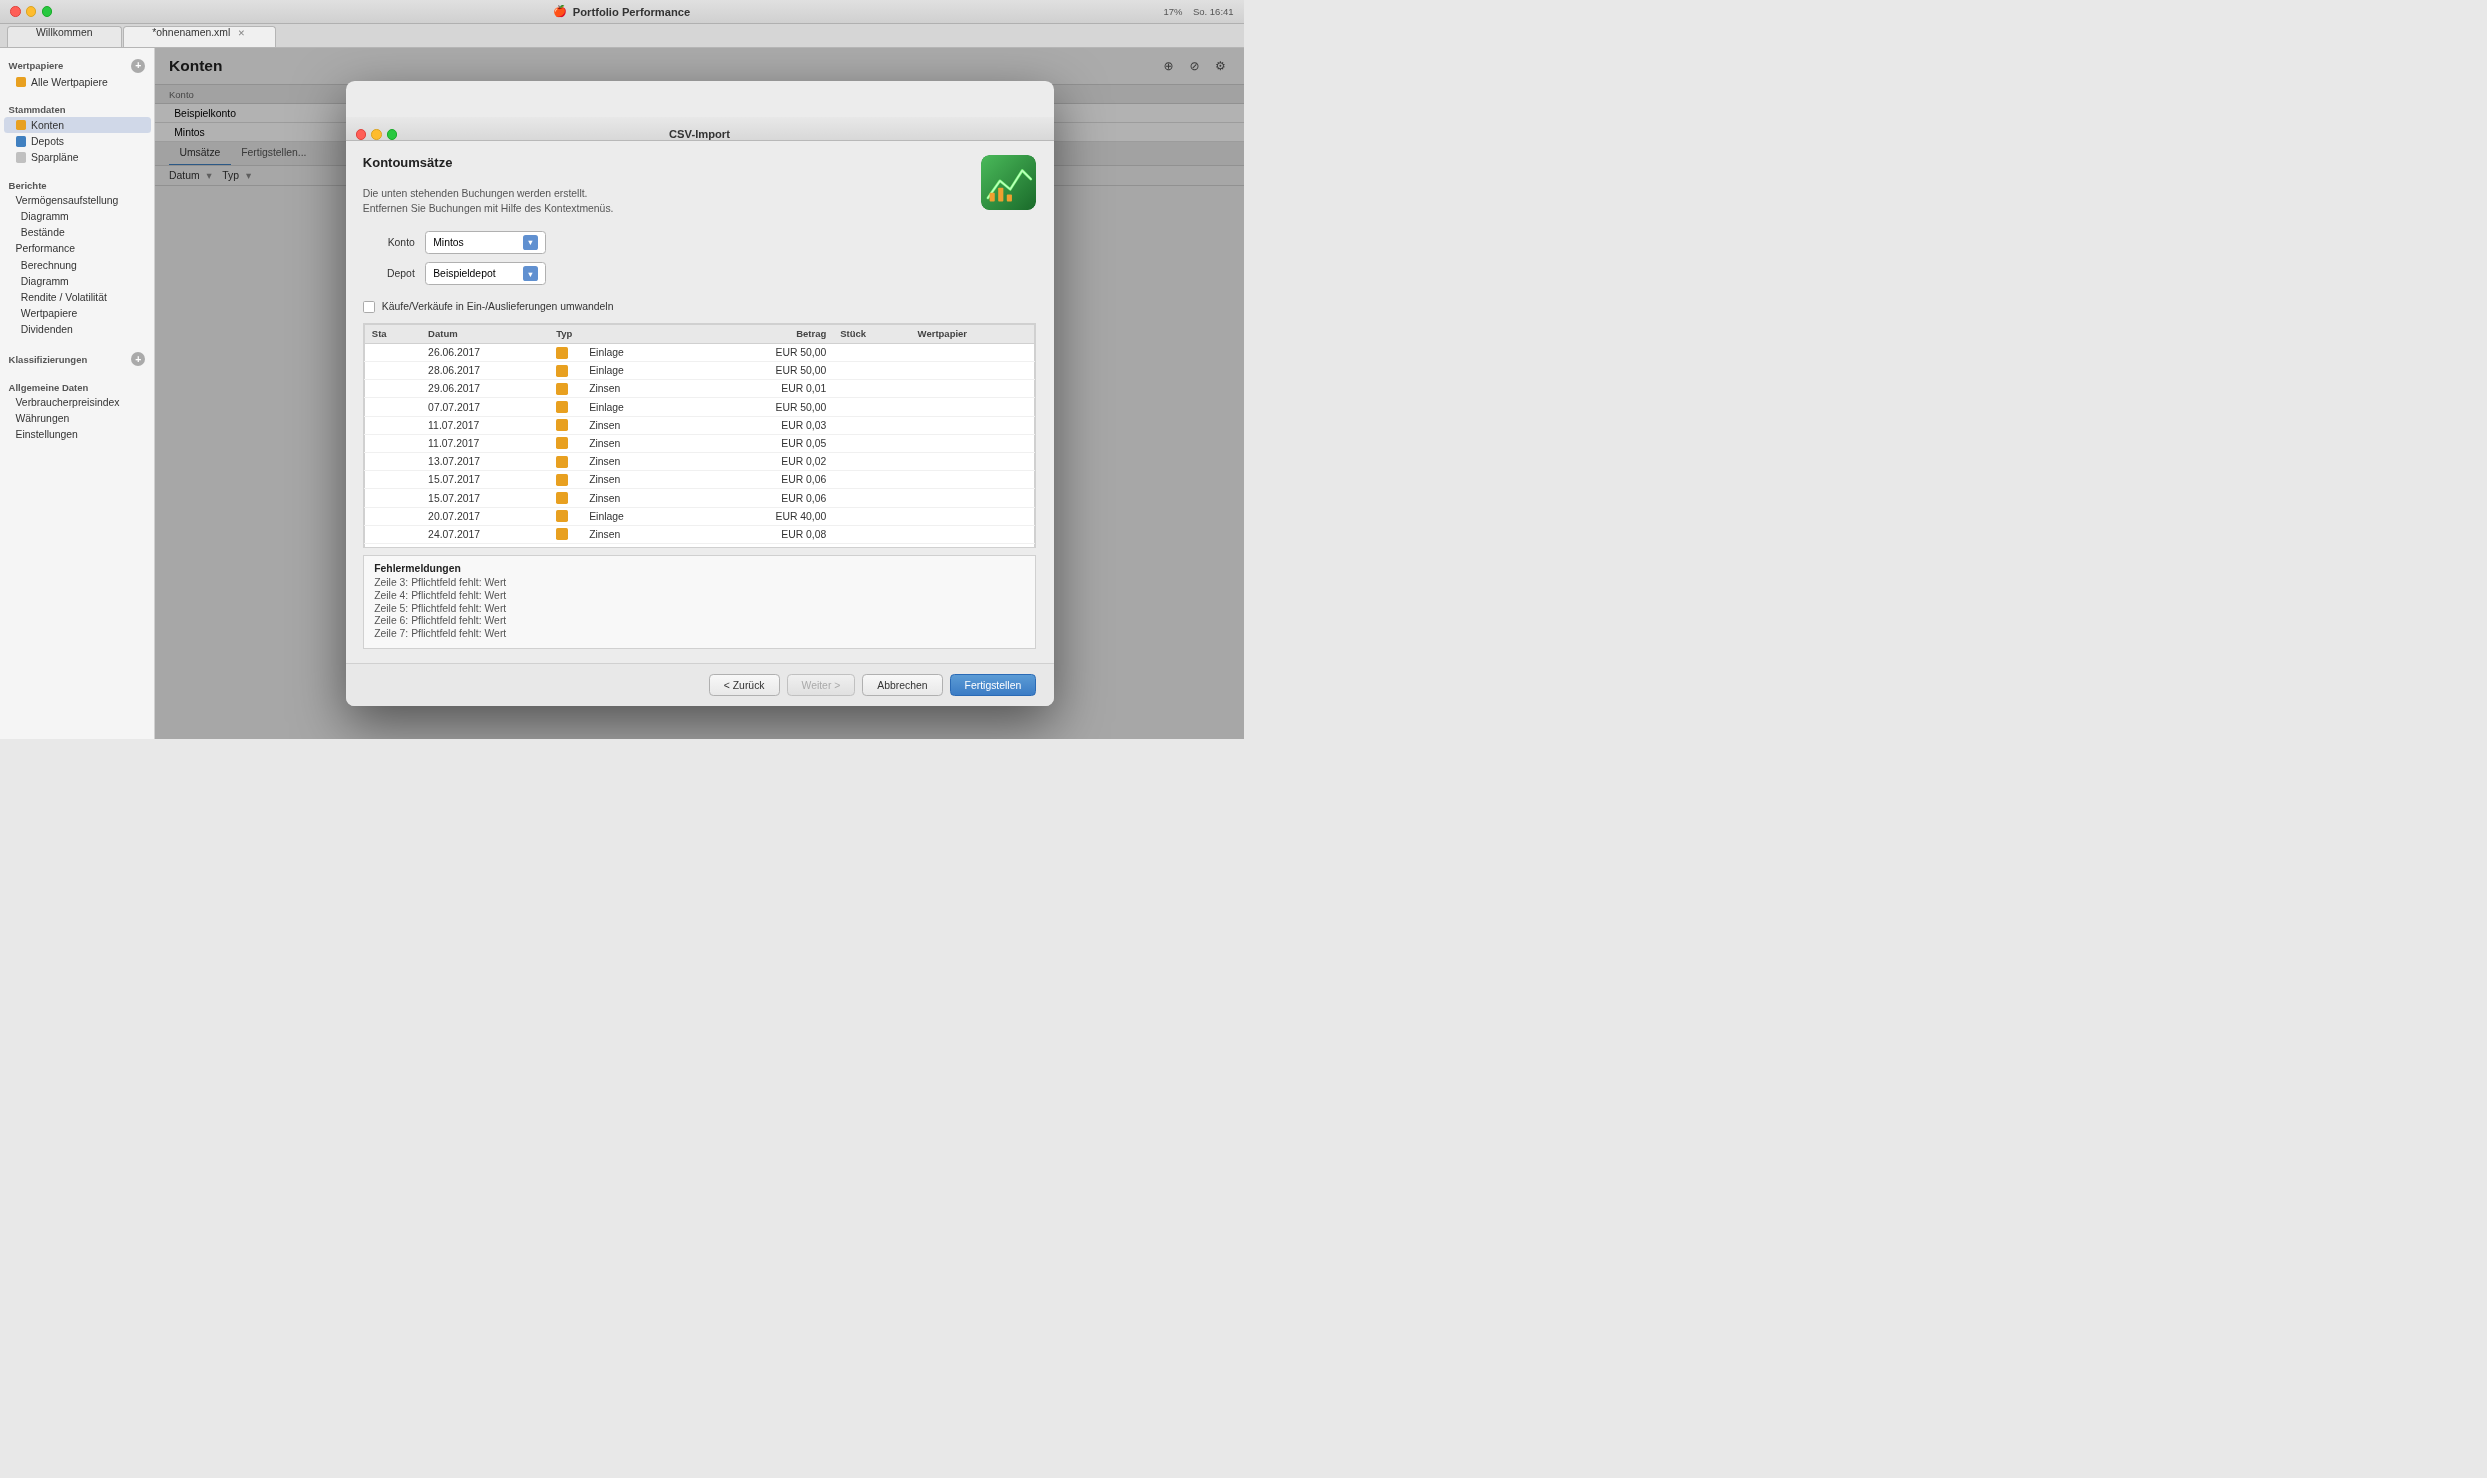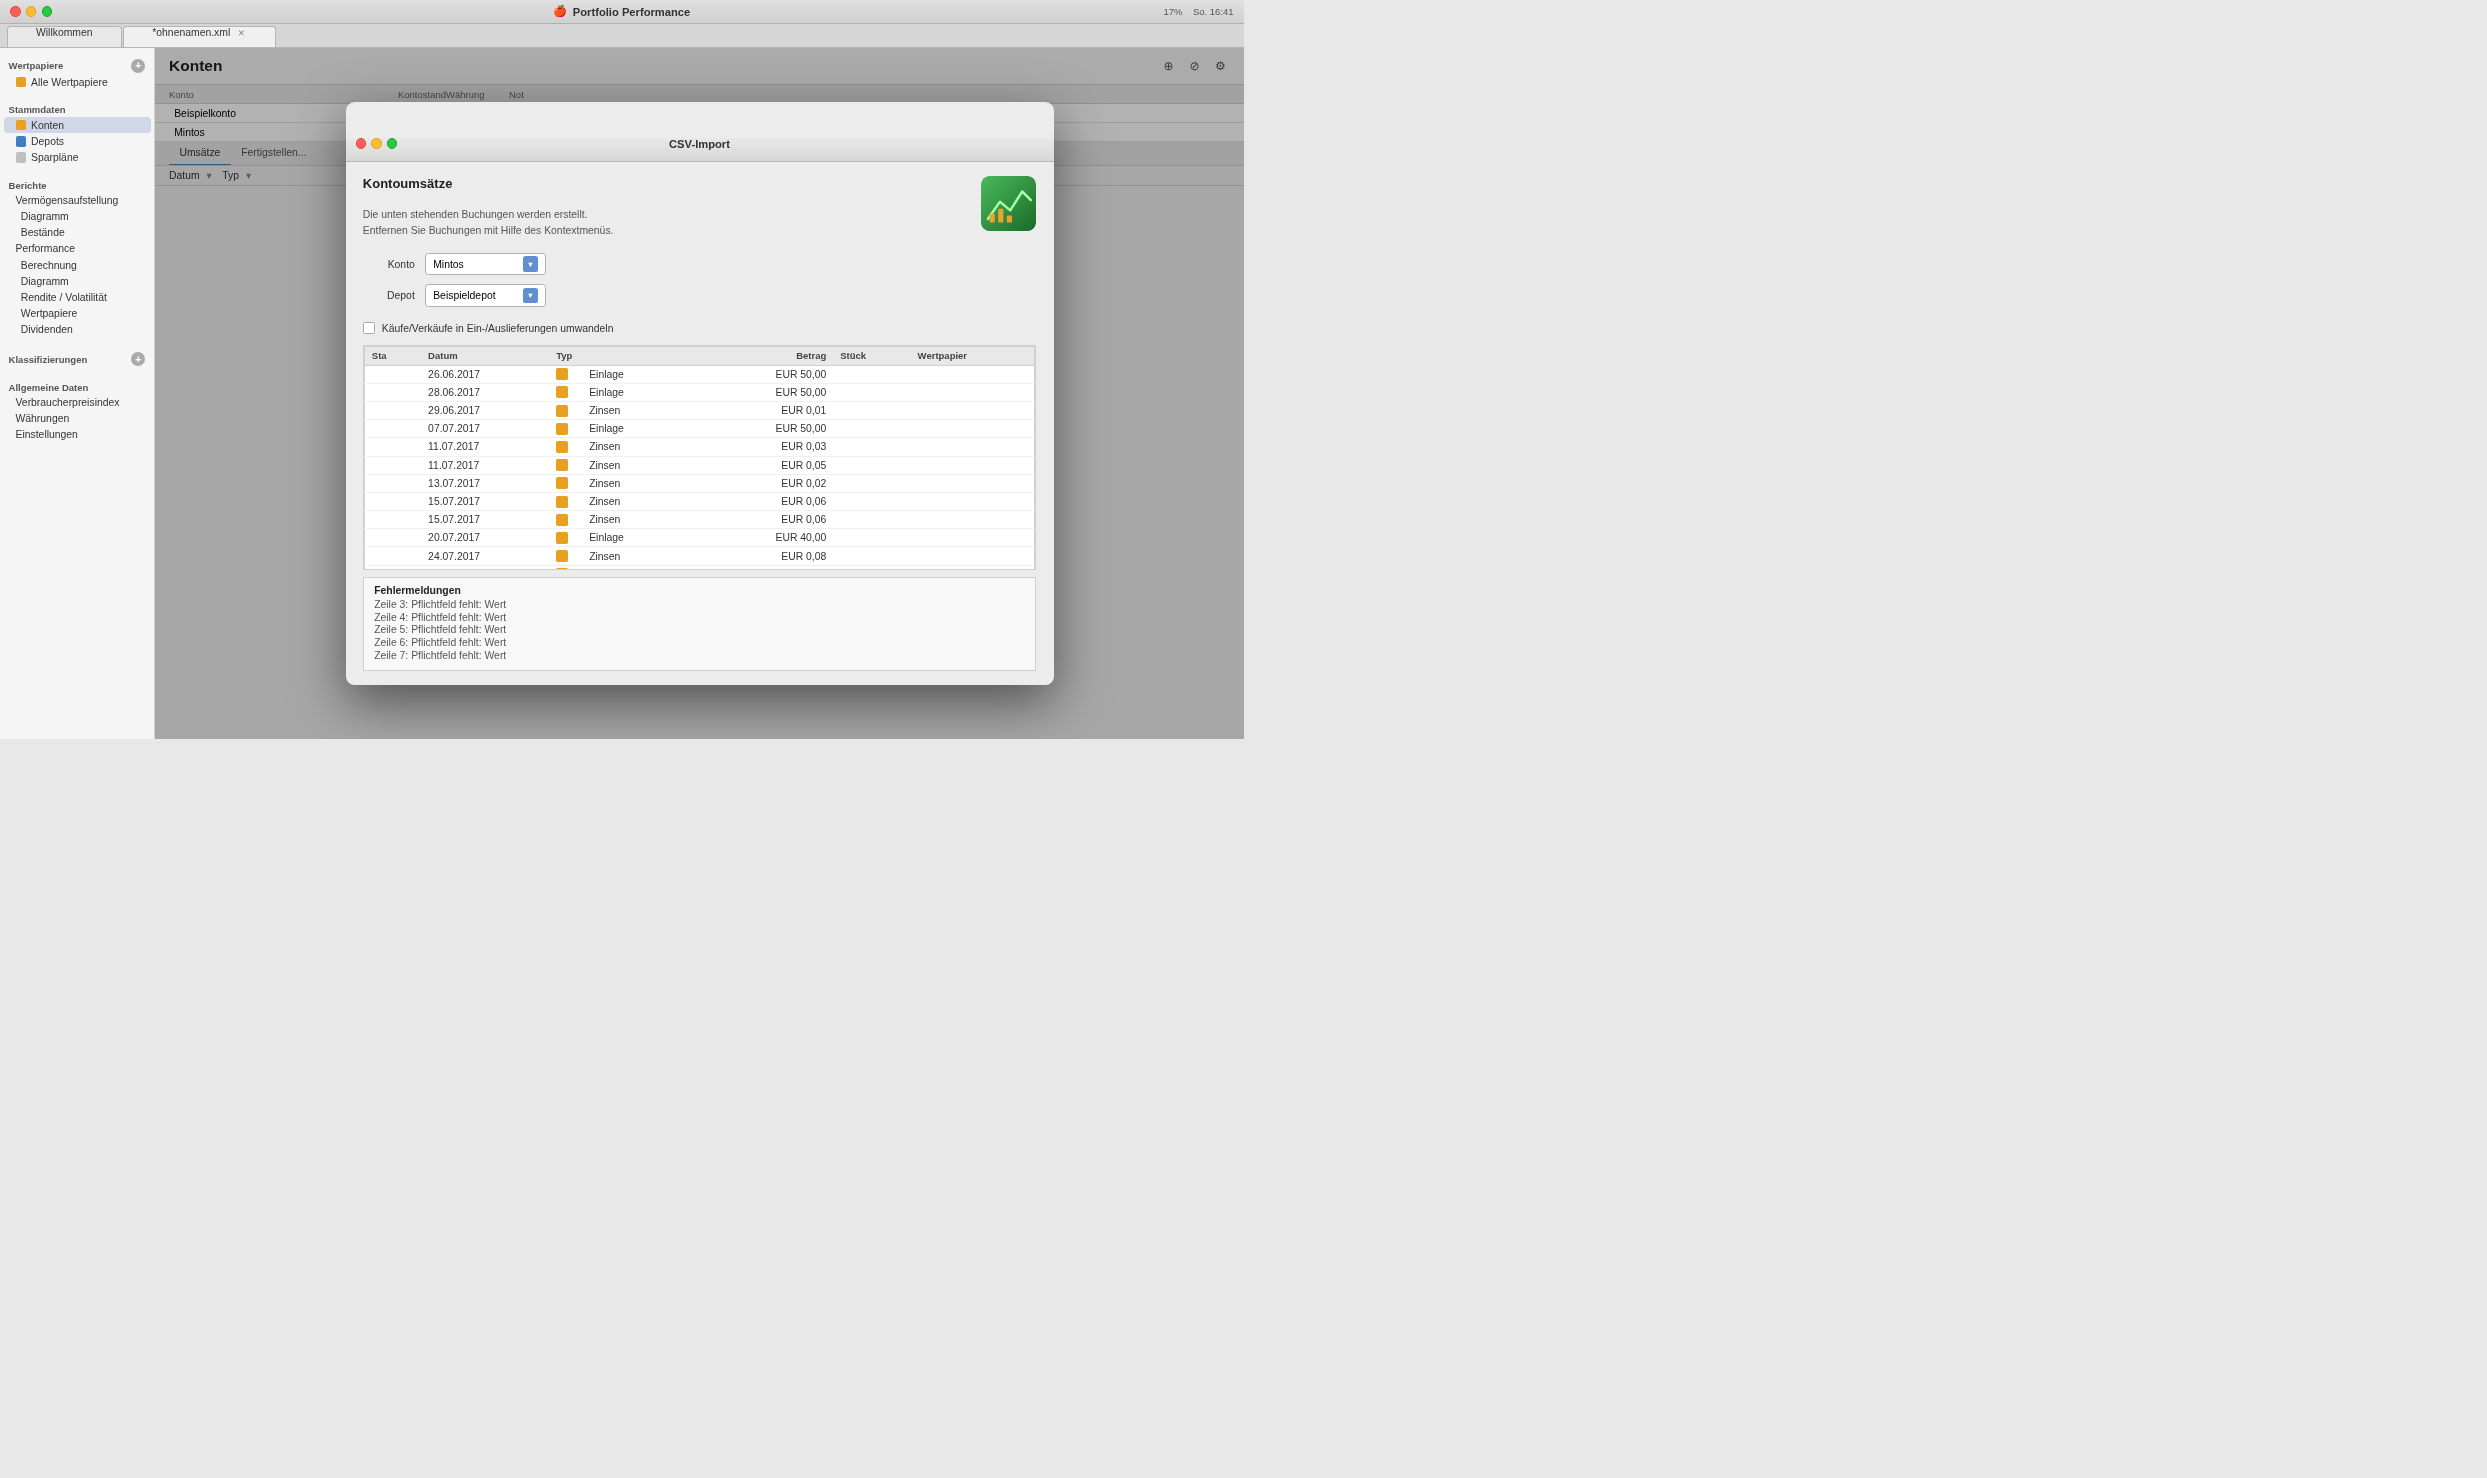--- a/index.html
+++ b/index.html
@@ -279,21 +279,21 @@
       border-radius: 8.6px;
       box-shadow: 0 17.3px 52px rgba(0,0,0,0.5);
       overflow: hidden;
       position: relative;
     }
     .csv-modal-titlebar {
       height: 24px;
       background: linear-gradient(to bottom, #e8e8e8, #d8d8d8);
       border-bottom: 0.9px solid #b8b8b8;
       display: flex;
-      align-items: flex-start;
+      align-items: flex-end;
       padding: 0 10.4px;
       position: relative;
       margin-top: 36px;
     }
     .csv-modal-title {
       position: absolute;
       left: 50%;
       transform: translateX(-50%);
       font-size: 11.2px;
       font-weight: 600;
@@ -897,19 +897,25 @@
                 <div class="error-line">Zeile 3: Pflichtfeld fehlt: Wert</div>
                 <div class="error-line">Zeile 4: Pflichtfeld fehlt: Wert</div>
                 <div class="error-line">Zeile 5: Pflichtfeld fehlt: Wert</div>
                 <div class="error-line">Zeile 6: Pflichtfeld fehlt: Wert</div>
                 <div class="error-line">Zeile 7: Pflichtfeld fehlt: Wert</div>
               </div>
           </div>
 
         </div>
 
+        <div class="modal-footer">
+          <button class="btn btn-default">&lt; Zurück</button>
+          <button class="btn btn-disabled">Weiter &gt;</button>
+          <button class="btn btn-default">Abbrechen</button>
+          <button class="btn btn-primary">Fertigstellen</button>
+        </div>
 
       </div>
     </div>
 
   </div>
 </div>
 
 
 </body></html>

